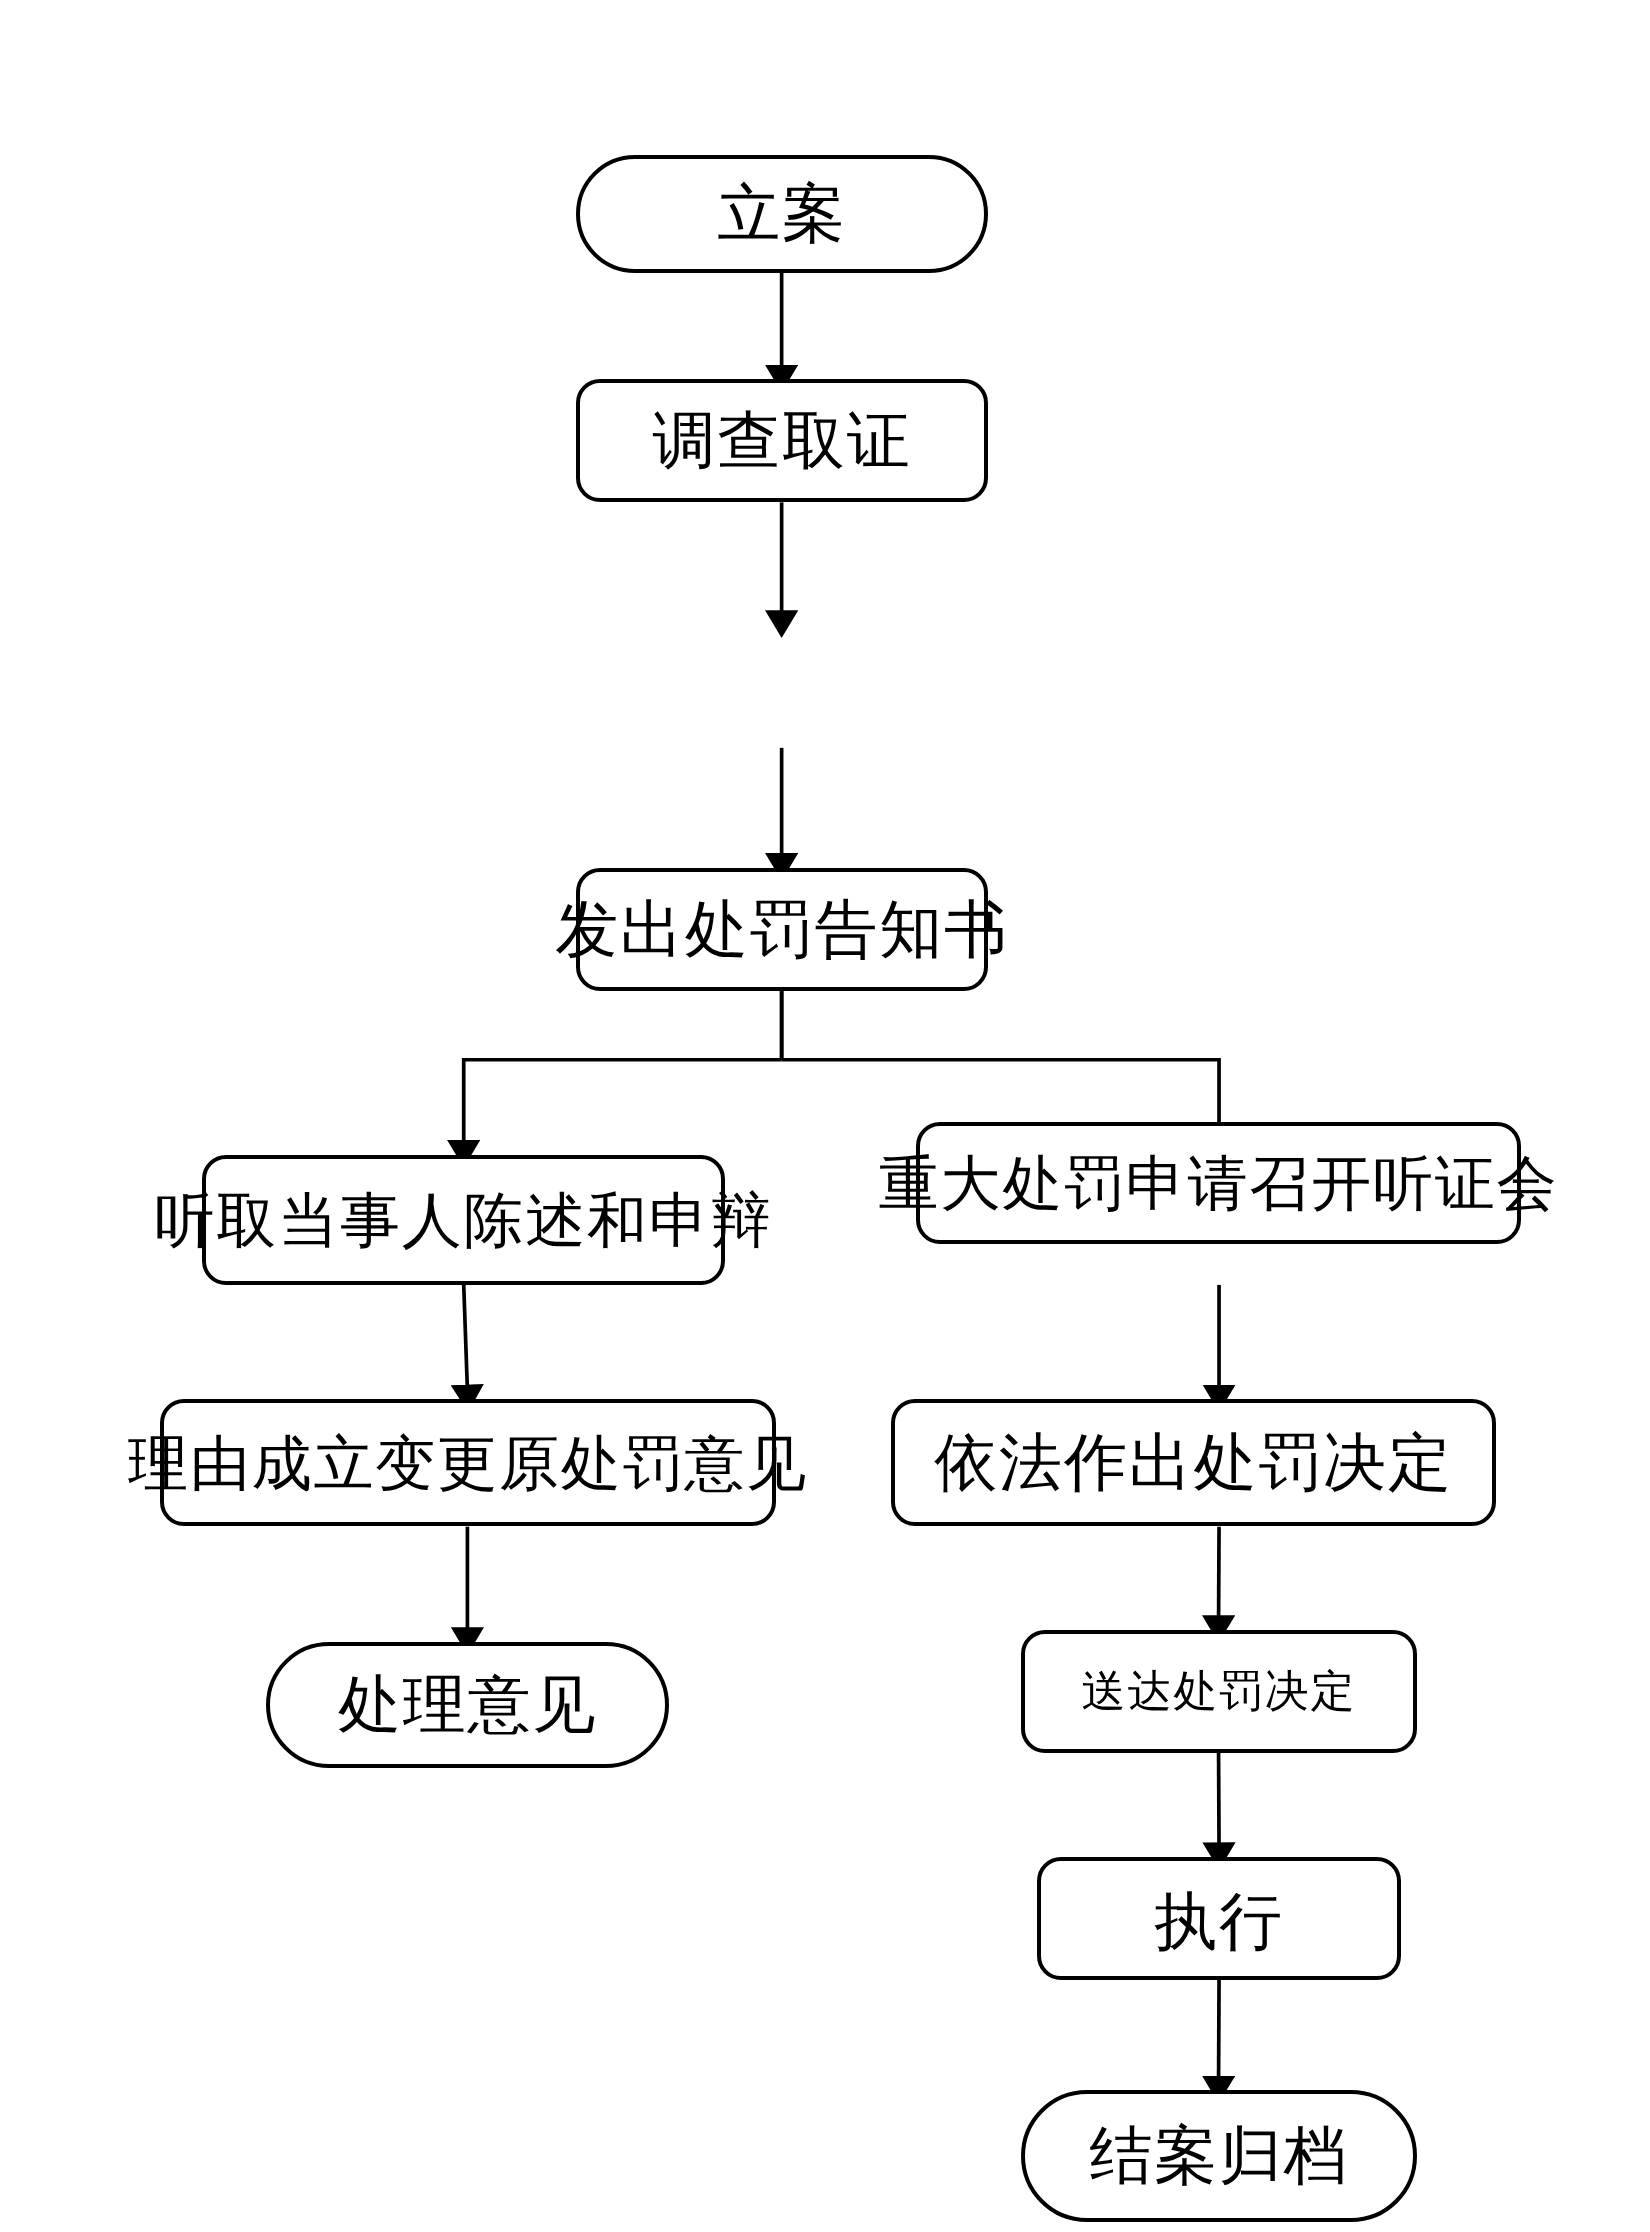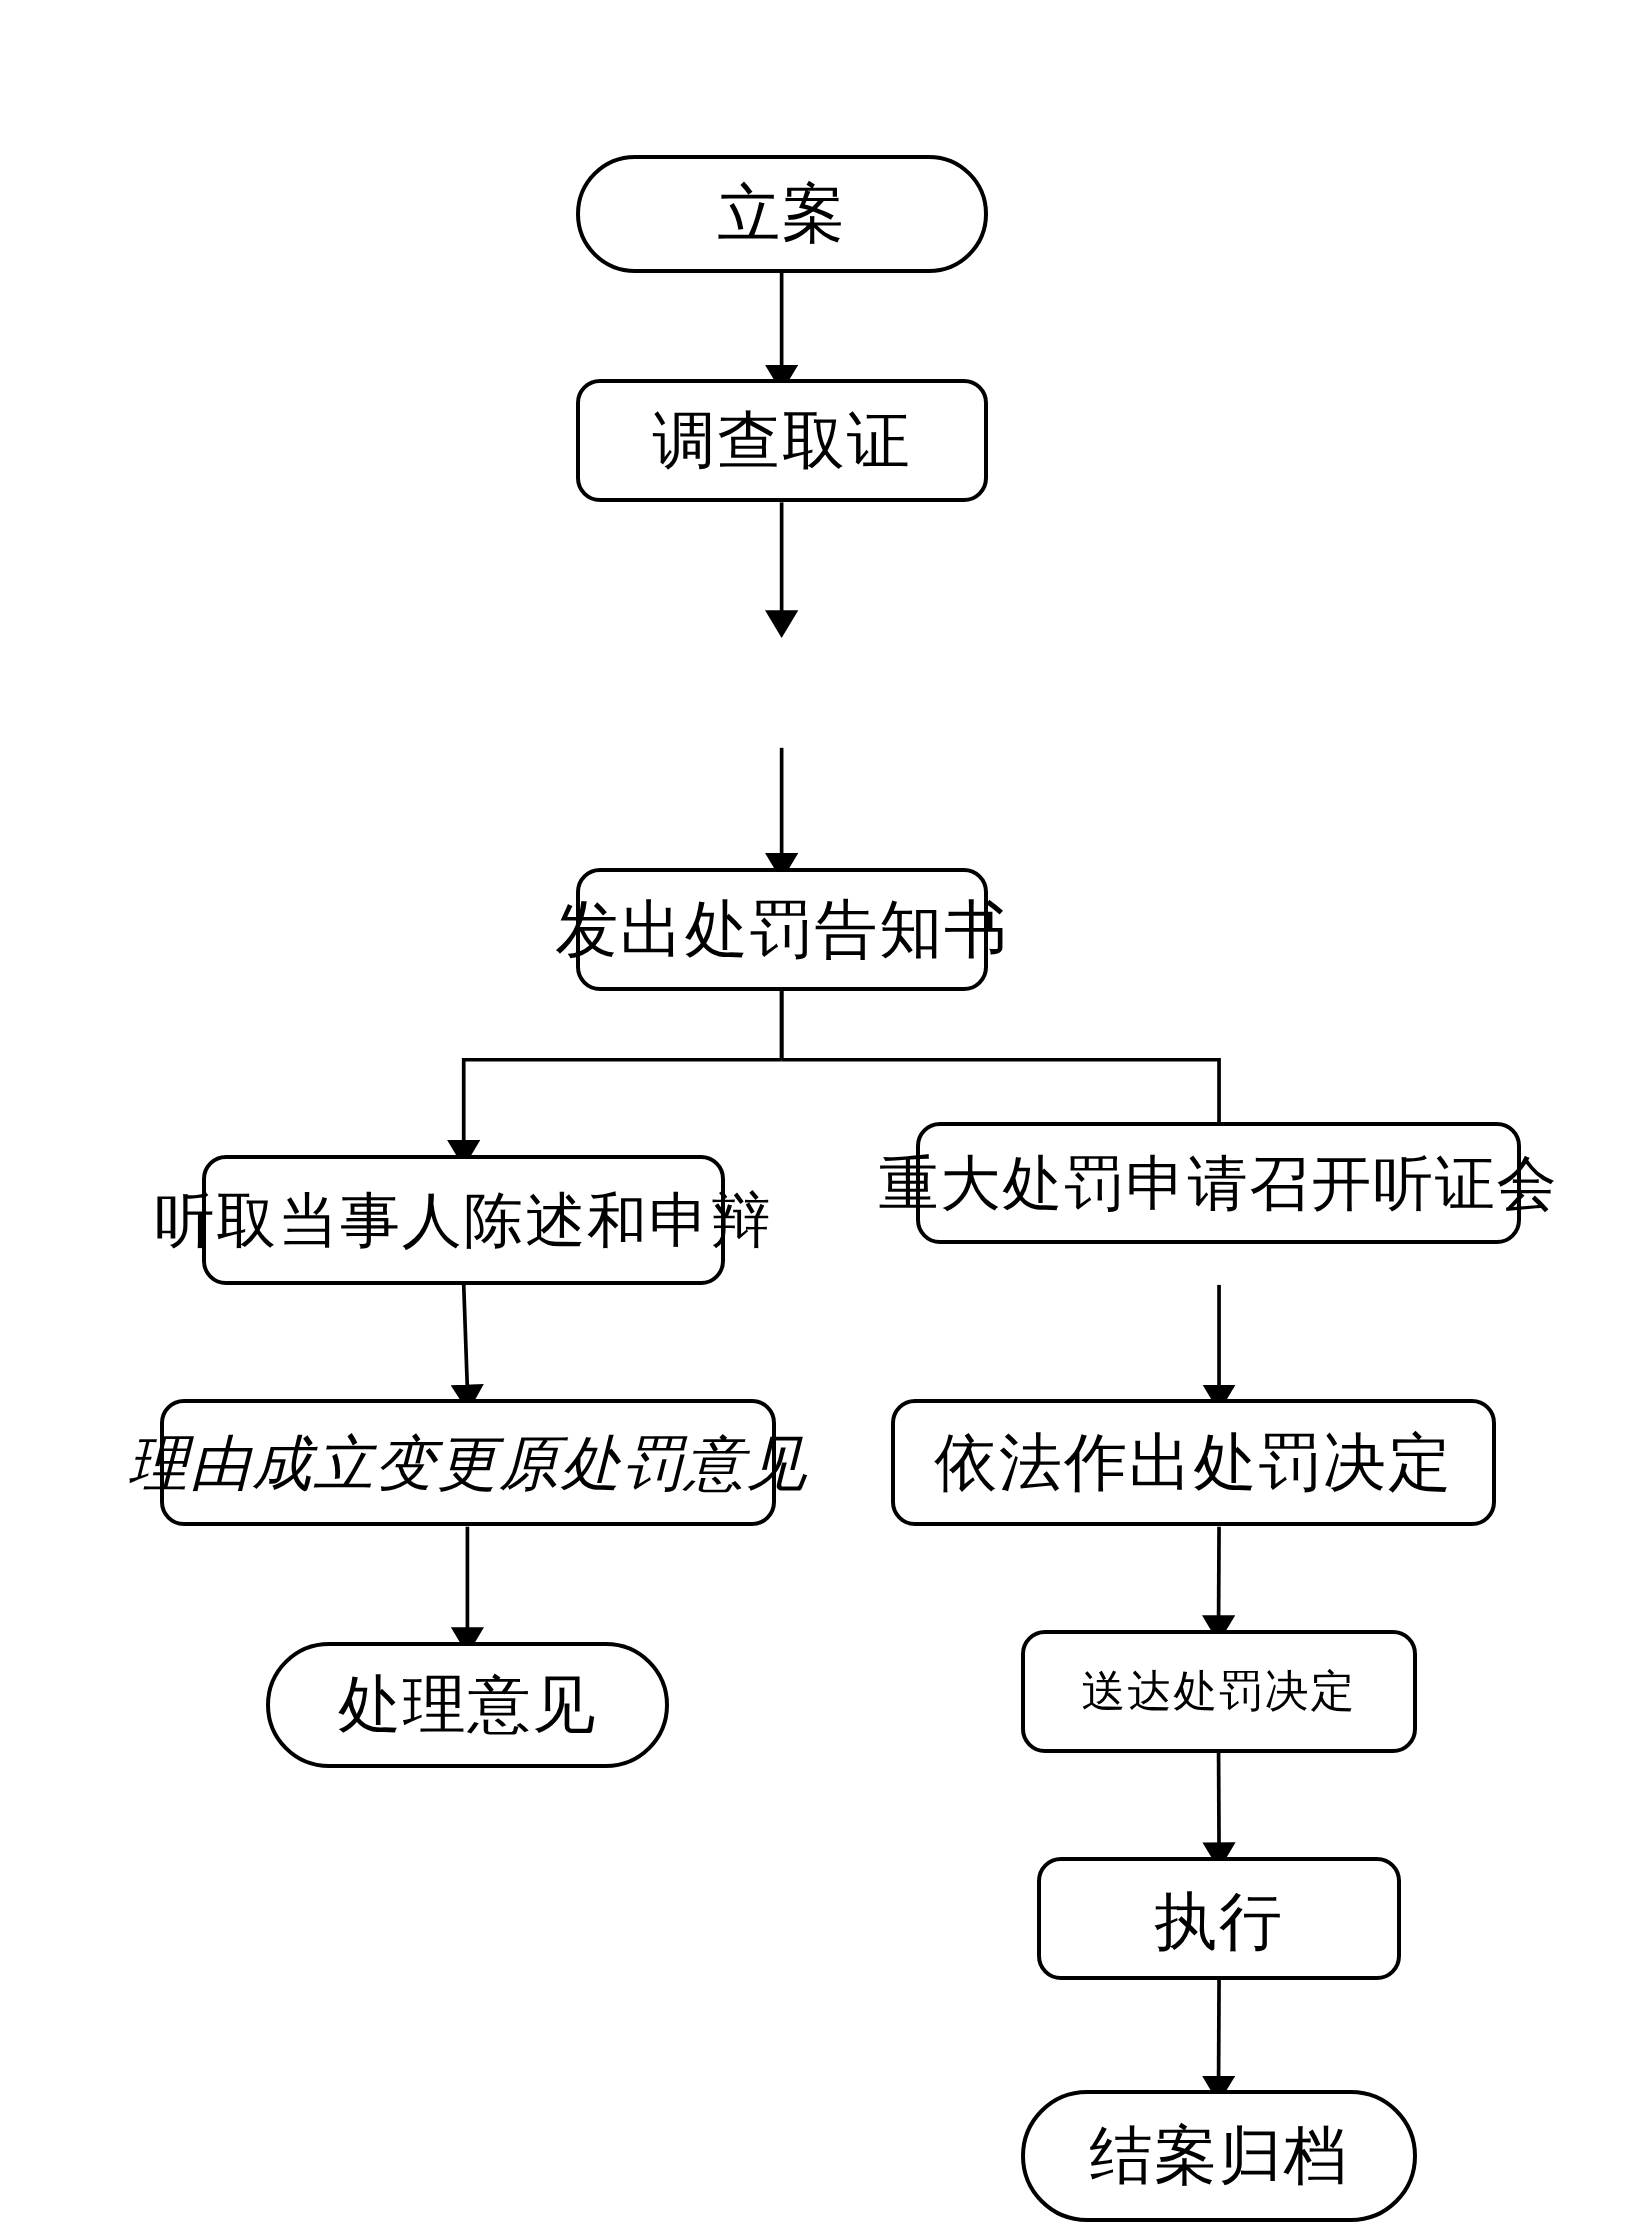--- a/index.html
+++ b/index.html
@@ -85,21 +85,21 @@
     </div>
     <div class="node process" style="left: 576px; top: 868px; width: 412px; height: 123px;">
       <span class="node-label" style="font-size: 63px;">发出处罚告知书</span>
     </div>
     <div class="node process" style="left: 202px; top: 1155px; width: 523px; height: 130px; text-align: center;">
       <span class="node-label" style="font-size: 60px;">听取当事人陈述和申辩</span>
     </div>
     <div class="node process" style="left: 916px; top: 1122px; width: 605px; height: 122px;">
       <span class="node-label" style="font-size: 60px;">重大处罚申请召开听证会</span>
     </div>
-    <div class="node process" style="left: 160px; top: 1399px; width: 616px; height: 127px; font-style: italic;">
+    <div class="node process" style="left: 160px; top: 1399px; width: 616px; height: 127px;">
       <span class="node-label" style="font-size: 60px;">理由成立变更原处罚意见</span>
     </div>
     <div class="node process" style="left: 891px; top: 1399px; width: 605px; height: 127px;">
       <span class="node-label" style="font-size: 63px;">依法作出处罚决定</span>
     </div>
     <div class="node terminal" style="left: 266px; top: 1642px; width: 403px; height: 126px;">
       <span class="node-label" style="font-size: 63px;">处理意见</span>
     </div>
     <div class="node process" style="left: 1021px; top: 1630px; width: 396px; height: 123px;">
       <span class="node-label" style="font-size: 44px;">送达处罚决定</span>

